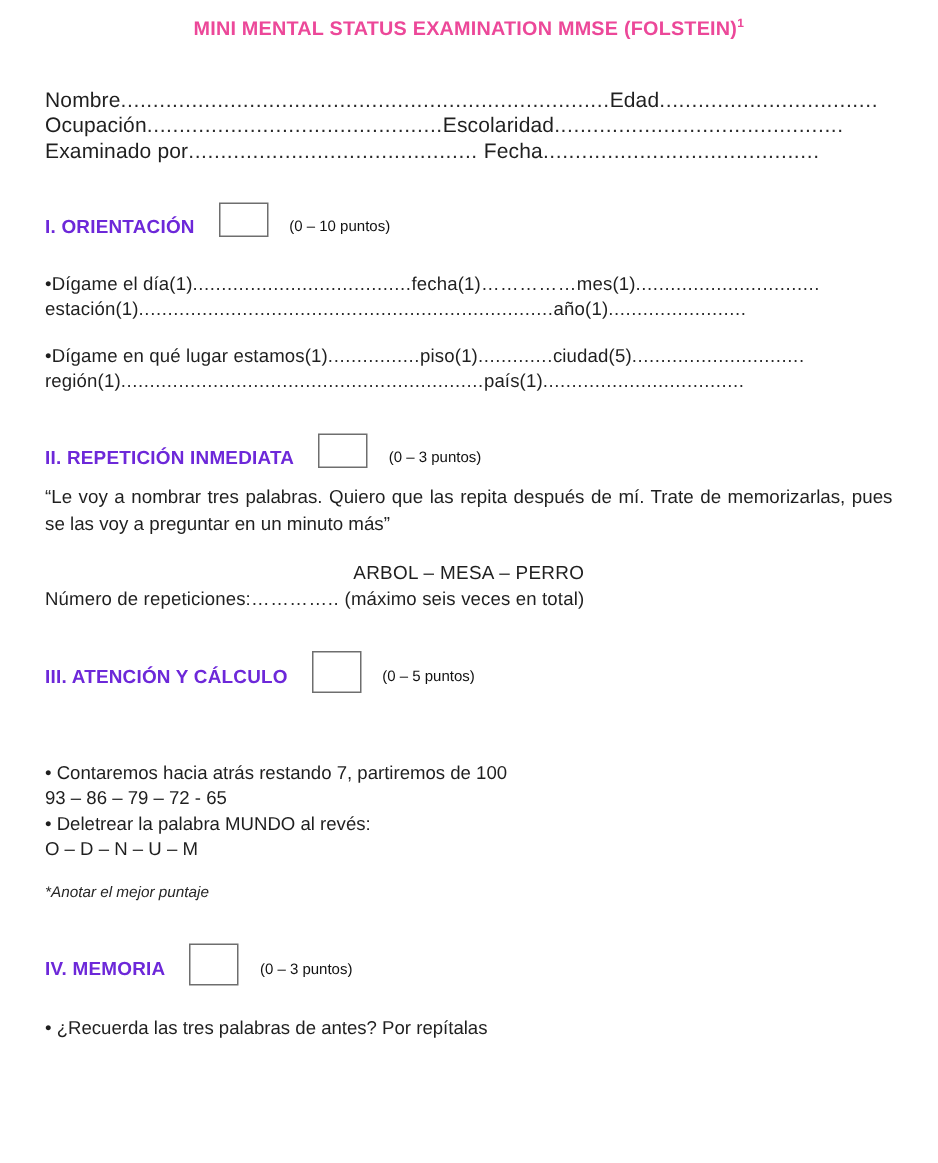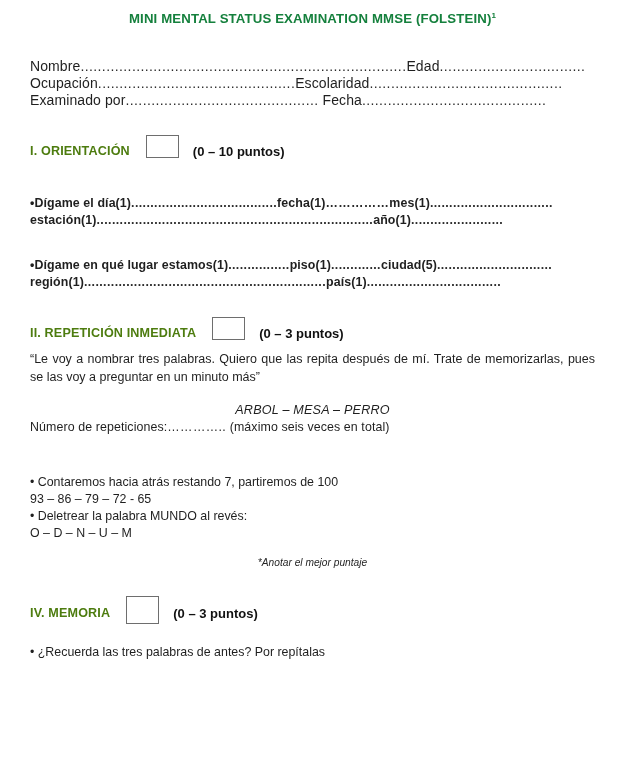--- a/index.html
+++ b/index.html
@@ -24,21 +24,21 @@
   }
 
   
   .doc-title {
     text-align: center;
     font-size: 13.2px;
     font-weight: bold;
     letter-spacing: 0.15px;
     margin: 11px 0 0 0;
     padding: 0 20px;
-    color: #15803d;
+    color: #ec4899;
   }
   .doc-title sup {
     font-size: 8px;
     vertical-align: super;
     font-weight: bold;
   }
 
   
   .body-block {
     padding: 0 30px 0 30px;
@@ -68,48 +68,47 @@
     display: flex;
     align-items: center;
     padding: 0 30px;
     margin-top: 26px;
   }
   .section-title {
     font-size: 12.6px;
     font-weight: bold;
     letter-spacing: 0.15px;
     white-space: nowrap;
-    color: #4d7c0f;
+    color: #6d28d9;
   }
   .score-box {
     width: 33px;
     height: 23px;
     border: 1px solid #6e6e6e;
     background: #ffffff;
     margin-left: 16px;
     margin-right: 14px;
     margin-bottom: 9px;
     flex: 0 0 auto;
     box-sizing: border-box;
   }
   .score-box.tall {
     height: 28px;
     margin-bottom: 7px;
   }
   .score-range {
-    font-size: 13px;
-    font-weight: bold;
+    font-size: 10px;
+    font-weight: normal;
     white-space: nowrap;
     color: #111111;
   }
 
   
   .q-group {
-    margin-top: 28px;
-    font-weight: bold;
+    margin-top: 14px;
   }
   .q-line {
     white-space: nowrap;
     overflow: hidden;
     font-size: 12.4px;
     line-height: 17px;
   }
 
   
   .quote {
@@ -118,38 +117,36 @@
     font-size: 12.5px;
     line-height: 17.5px;
   }
 
   
   .words {
     margin-top: 16px;
     text-align: center;
     font-size: 12.6px;
     letter-spacing: 0.2px;
-    font-style: italic;
   }
 
   
   .plain {
     font-size: 12.4px;
     line-height: 17px;
   }
   .plain.tight { margin-top: 13px; }
   .plain.wide  { margin-top: 38px; }
 
   .note-italic {
     margin-top: 14px;
     font-size: 10.2px;
     font-style: italic;
     line-height: 14px;
     color: #262626;
-    text-align: center;
   }
 </style>
 </head>
 <body>
 
 <div class="page">
 
   <h1 class="doc-title"><span>MINI MENTAL STATUS EXAMINATION MMSE (FOLSTEIN)</span><sup>1</sup></h1>
 
   <div class="body-block ident">
@@ -184,20 +181,25 @@
     <span class="score-box"></span>
     <span class="score-range">(0 – 3 puntos)</span>
   </div>
 
   <div class="body-block quote">“Le voy a nombrar tres palabras. Quiero que las repita después de mí. Trate de memorizarlas, pues se las voy a preguntar en un minuto más”</div>
 
   <div class="body-block words">ARBOL – MESA – PERRO</div>
 
   <div class="body-block plain"><span class="lbl">Número de repeticiones:</span><span class="dots">…………..</span><span class="lbl"> (máximo seis veces en total)</span></div>
 
+  <div class="section-head">
+    <span class="section-title">III. ATENCIÓN Y CÁLCULO</span>
+    <span class="score-box tall"></span>
+    <span class="score-range">(0 – 5 puntos)</span>
+  </div>
 
   <div class="body-block plain wide">• Contaremos hacia atrás restando 7, partiremos de 100</div>
   <div class="body-block plain">93 – 86 – 79 – 72 - 65</div>
 
   <div class="body-block plain">• Deletrear la palabra MUNDO al revés:</div>
   <div class="body-block plain">O – D – N – U – M</div>
 
   <div class="body-block note-italic">*Anotar el mejor puntaje</div>
 
   <div class="section-head">

